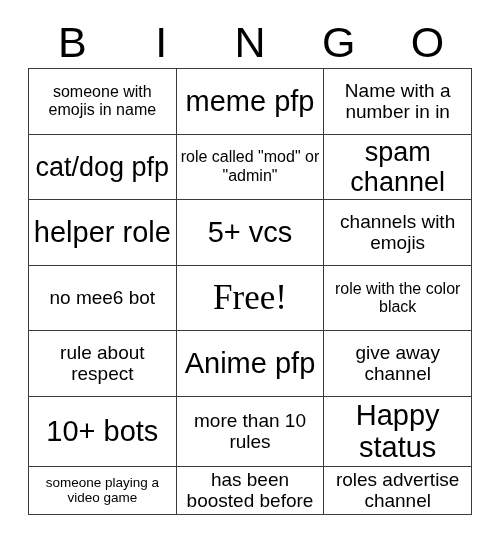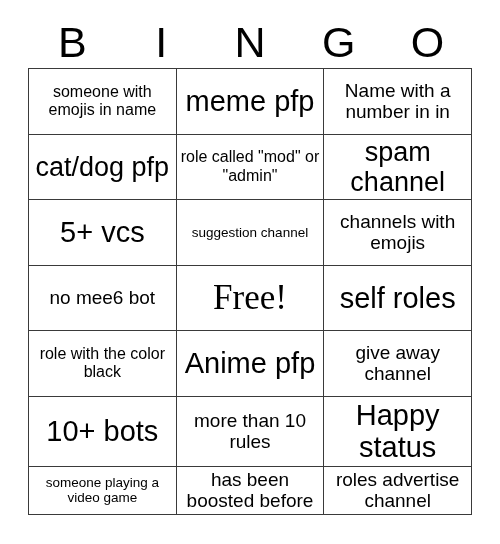--- a/index.html
+++ b/index.html
@@ -115,39 +115,39 @@
       <div class="bingo-cell sz-l">
         <span class="cell-text">cat/dog pfp</span>
       </div>
       <div class="bingo-cell sz-s">
         <span class="cell-text">role called "mod" or "admin"</span>
       </div>
       <div class="bingo-cell sz-l">
         <span class="cell-text">spam channel</span>
       </div>
       <div class="bingo-cell sz-xl">
+        <span class="cell-text">helper role</span>
+      </div>
+      <div class="bingo-cell sz-xl">
         <span class="cell-text">5+ vcs</span>
-      </div>
-      <div class="bingo-cell sz-xs">
-        <span class="cell-text">suggestion channel</span>
       </div>
       <div class="bingo-cell sz-m">
         <span class="cell-text">channels with emojis</span>
       </div>
       <div class="bingo-cell sz-m">
         <span class="cell-text">no mee6 bot</span>
       </div>
       <div class="bingo-cell sz-free">
         <span class="cell-text">Free!</span>
       </div>
-      <div class="bingo-cell sz-xl">
-        <span class="cell-text">self roles</span>
-      </div>
       <div class="bingo-cell sz-s">
         <span class="cell-text">role with the color black</span>
+      </div>
+      <div class="bingo-cell sz-m">
+        <span class="cell-text">rule about respect</span>
       </div>
       <div class="bingo-cell sz-xl">
         <span class="cell-text">Anime pfp</span>
       </div>
       <div class="bingo-cell sz-m">
         <span class="cell-text">give away channel</span>
       </div>
       <div class="bingo-cell sz-xl">
         <span class="cell-text">10+ bots</span>
       </div>

